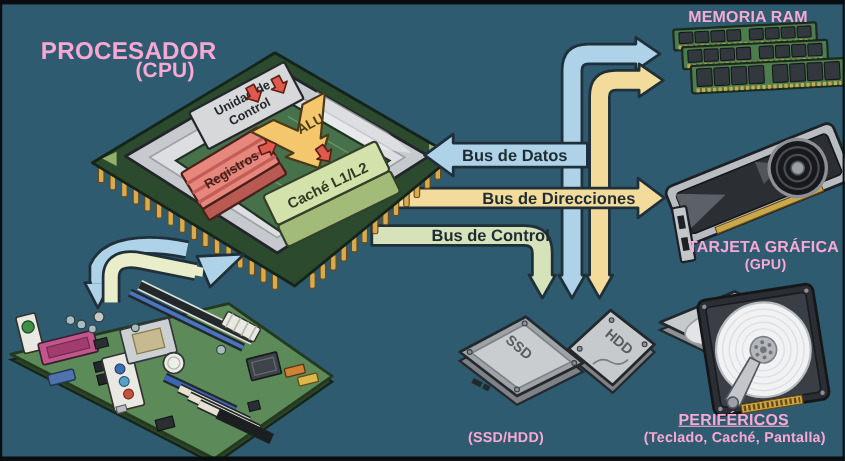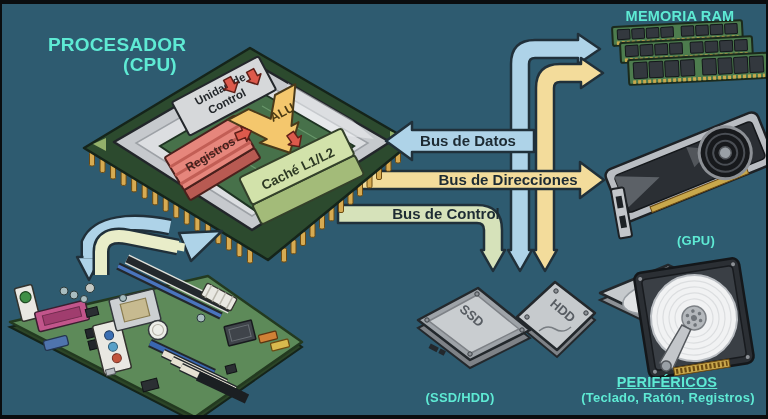--- a/index.html
+++ b/index.html
@@ -4,23 +4,23 @@
 <style>
   html,body{margin:0;padding:0;background:#10181d;}
   .stage{position:relative;width:768px;height:419px;background:#2e5b70;overflow:hidden;
          font-family:"Liberation Sans", sans-serif;}
   .bar{position:absolute;background:#0a0d0f;z-index:30;}
   .bar.top{left:0;top:0;width:768px;height:4px;}
   .bar.bottom{left:0;bottom:0;width:768px;height:4px;}
   .bar.left{left:0;top:0;width:2px;height:419px;}
   .bar.right{right:0;top:0;width:2px;height:419px;}
   svg.scene{position:absolute;left:0;top:0;z-index:5;}
-  .lbl{position:absolute;color:#5eead4;font-weight:700;white-space:nowrap;
+  .lbl{position:absolute;color:#f9a8d4;font-weight:700;white-space:nowrap;
        transform:translateX(-50%);z-index:20;line-height:1.05;letter-spacing:.2px;}
-  .fs17{font-size:19px;text-align:center;} .fs15{font-size:19px;margin-left:31px;} .fs145{font-size:14.5px;} .fs14{font-size:13px;}
+  .fs17{font-size:22px;text-align:center;} .fs15{font-size:19px;margin-left:31px;} .fs145{font-size:14.5px;} .fs14{font-size:13px;}
   text{font-family:"Liberation Sans", sans-serif;}
   .bustext{font-size:15px;font-weight:700;fill:#1d2b33;}
 </style>
 </head>
 <body>
 
 <div class="stage">
   <div class="bar top"></div>
   <div class="bar bottom"></div>
   <div class="bar left"></div>
@@ -348,17 +348,18 @@
     </g>
 
     <text x="468" y="146" text-anchor="middle" class="bustext">Bus de Datos</text>
     <text x="508" y="185" text-anchor="middle" class="bustext">Bus de Direcciones</text>
     <text x="446" y="219" text-anchor="middle" class="bustext">Bus de Control</text>
   </svg>
 
   <div class="lbl fs17" style="left:117px;top:35px;">PROCESADOR</div>
   <div class="lbl fs15" style="left:119px;top:55px;">(CPU)</div>
   <div class="lbl fs145" style="left:680px;top:9px;">MEMORIA RAM</div>
+  <div class="lbl fs145" style="left:694px;top:218px;">TARJETA GRÁFICA</div>
   <div class="lbl fs14" style="left:696px;top:234px;">(GPU)</div>
   <div class="lbl fs14" style="left:460px;top:391px;">(SSD/HDD)</div>
   <div class="lbl fs145" style="left:667px;top:375px;text-decoration:underline;">PERIFÉRICOS</div>
-  <div class="lbl fs14" style="left:668px;top:391px;">(Teclado, Ratón, Registros)</div>
+  <div class="lbl fs14" style="left:668px;top:391px;">(Teclado, Caché, Pantalla)</div>
 </div>
 
 </body></html>

